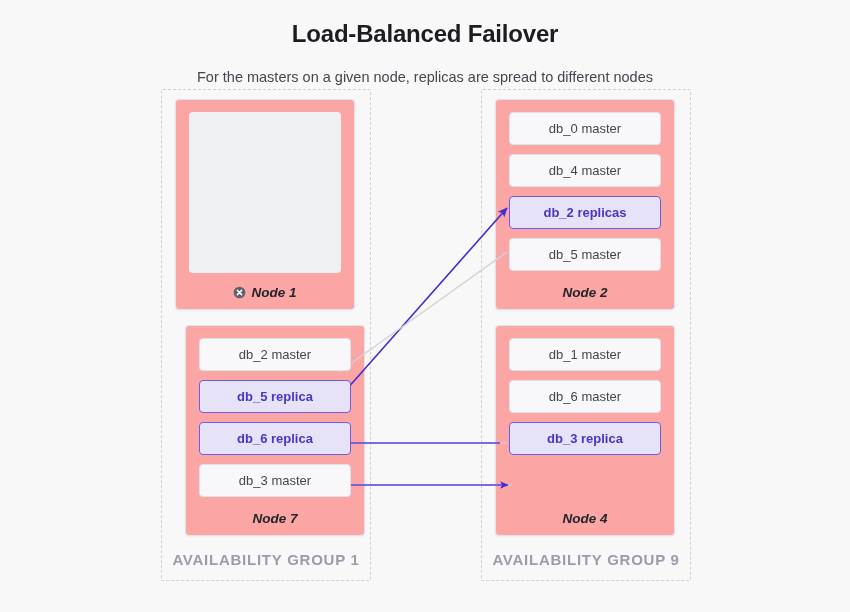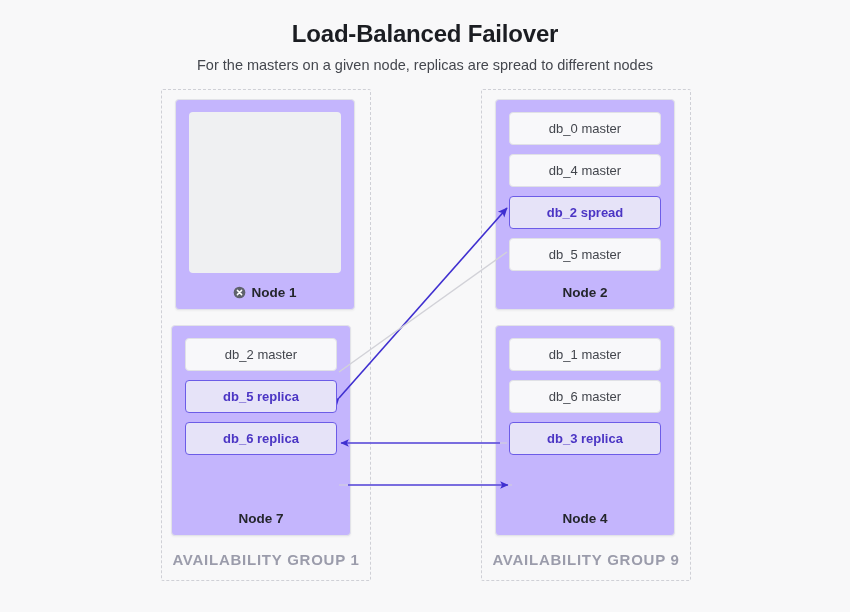--- a/index.html
+++ b/index.html
@@ -31,21 +31,21 @@
   .title {
     font-size: 24px;
     font-weight: bold;
     letter-spacing: -0.2px;
     color: #1b1d22;
     margin: 0;
   }
   .subtitle {
     font-size: 14.5px;
     color: #44474e;
-    margin-top: 9px;
+    margin-top: 21px;
   }
 
   
   .group {
     position: absolute;
     top: 89px;
     width: 210px;
     height: 492px;
     border: 1px dashed #cfd0d6;
     border-radius: 2px;
@@ -64,44 +64,45 @@
     font-size: 15px;
     font-weight: bold;
     letter-spacing: 0.75px;
     color: #9b9cab;
   }
 
   
   .node {
     position: absolute;
     width: 180px;
-    background: #c4b5fd;
+    background: #fca5a5;
     border: 1px solid #e2e3e8;
     border-radius: 4px;
     box-sizing: border-box;
     box-shadow: 0 1px 2px rgba(30,32,40,0.05);
     padding: 12px 13px 10px 13px;
   }
   #node-1 { left: 175px; top: 99px;  height: 211px; }
   #node-2 { left: 495px; top: 99px;  height: 211px; }
-  #node-3 { left: 171px; top: 325px; height: 211px; }
+  #node-3 { left: 185px; top: 325px; height: 211px; }
   #node-4 { left: 495px; top: 325px; height: 211px; }
 
   .node-label {
     position: absolute;
     left: 0; right: 0;
     bottom: 9px;
     text-align: center;
     font-size: 13.5px;
     font-weight: bold;
     color: #24262c;
     display: flex;
     align-items: center;
     justify-content: center;
     gap: 5px;
+    font-style: italic;
   }
   .node-label .down-icon {
     display: inline-flex;
     width: 13px;
     height: 13px;
     flex: none;
   }
 
   
   .chip {
@@ -190,31 +191,32 @@
           <path d="M5.4,5.4 L10.6,10.6 M10.6,5.4 L5.4,10.6" stroke="#ffffff" stroke-width="1.8" stroke-linecap="round"></path>
         </svg>
       </span>
       <span>Node 1</span>
     </div>
   </div>
 
   <div class="node" id="node-2">
     <div class="chip master">db_0 master</div>
     <div class="chip master">db_4 master</div>
-    <div class="chip replica">db_2 spread</div>
+    <div class="chip replica">db_2 replicas</div>
     <div class="chip master">db_5 master</div>
     <div class="node-label">
       <span>Node 2</span>
     </div>
   </div>
 
   <div class="node" id="node-3">
     <div class="chip master">db_2 master</div>
     <div class="chip replica">db_5 replica</div>
     <div class="chip replica">db_6 replica</div>
+    <div class="chip master">db_3 master</div>
     <div class="node-label">
       <span>Node 7</span>
     </div>
   </div>
 
   <div class="node" id="node-4">
     <div class="chip master">db_1 master</div>
     <div class="chip master">db_6 master</div>
     <div class="chip replica">db_3 replica</div>
     <div class="node-label">

